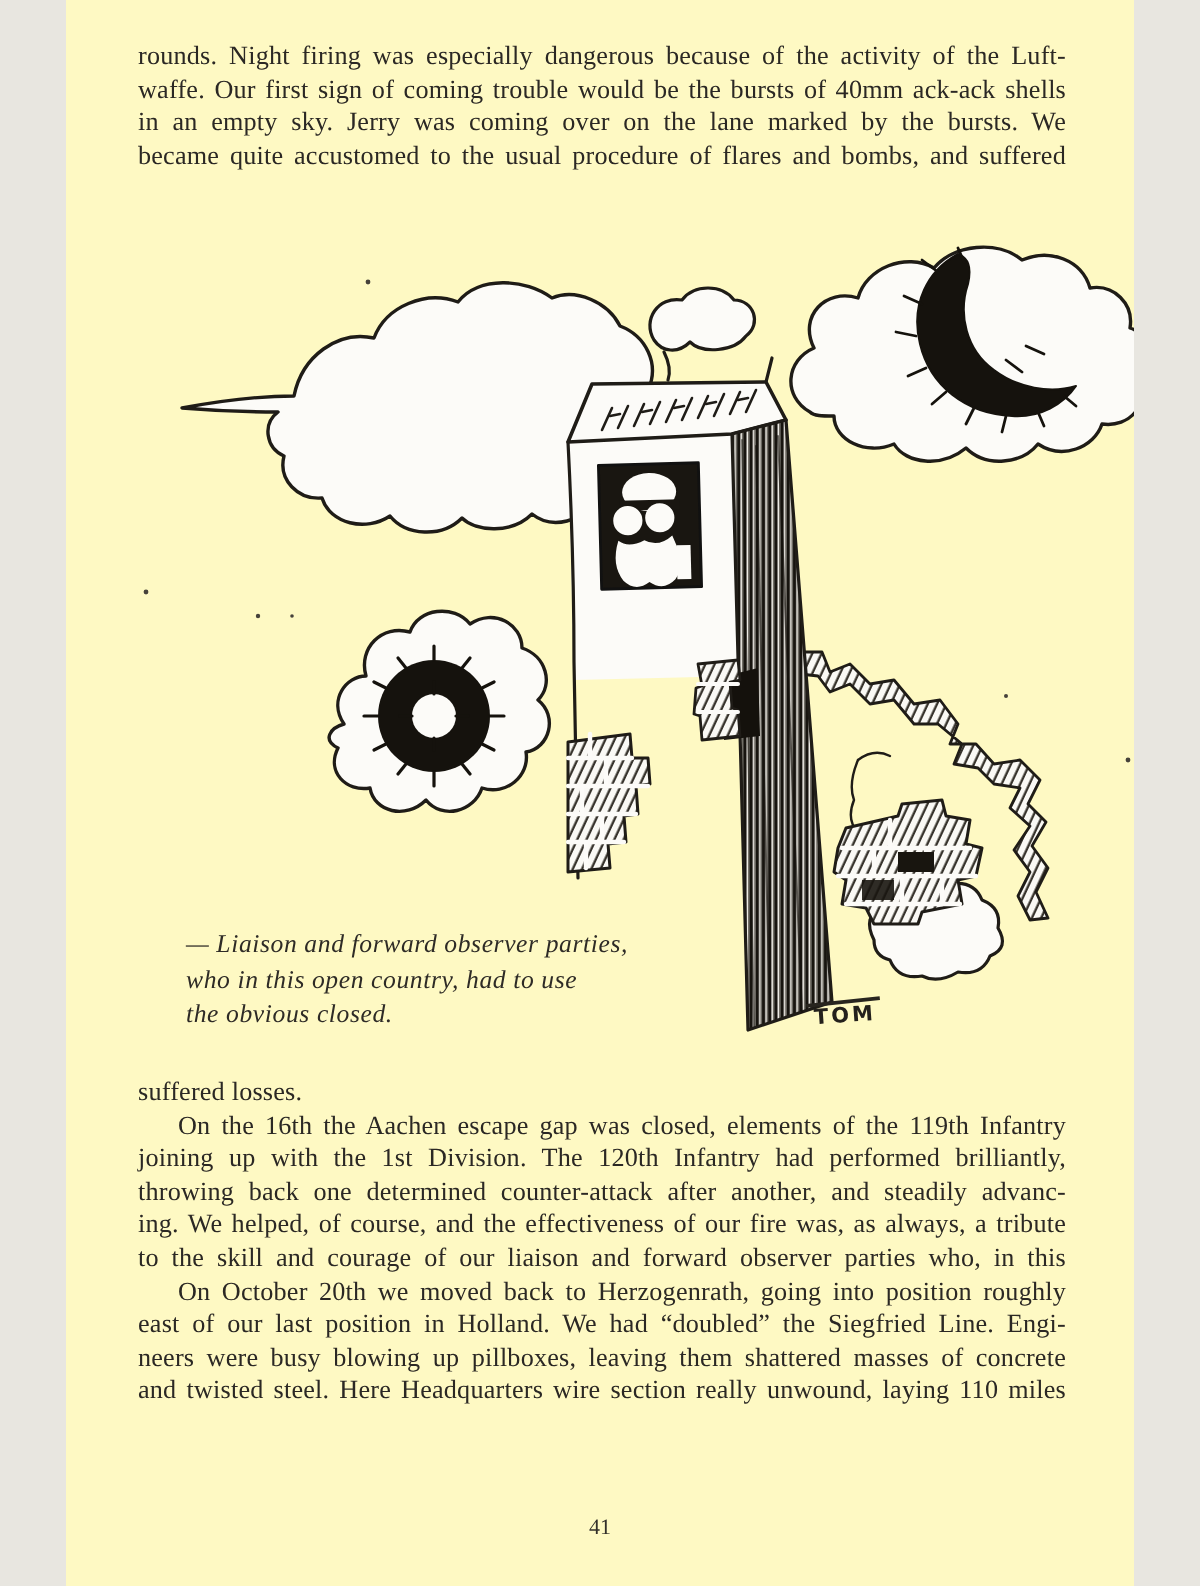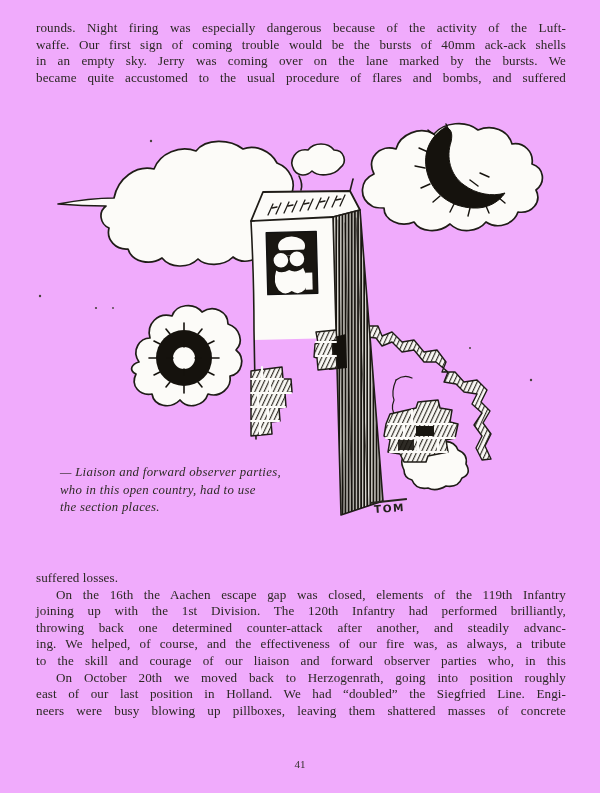--- a/index.html
+++ b/index.html
@@ -1,29 +1,29 @@
 <!DOCTYPE html>
 <html><head>
 <meta charset="utf-8">
 <style>
   html,body { margin:0; padding:0; background:#e8e6e0; }
   .page {
-    position:relative; width:600px; height:793px; margin:0 auto;
-    background:#f0abfc; overflow:hidden;
+    position:relative; width:534px; height:793px; margin:0 auto;
+    background:#fef9c3; overflow:hidden;
     font-family:"Liberation Serif", serif; color:#2b2824;
   }
   .text-block { position:absolute; left:36px; right:34px; }
   .text-block.top { top:20px; }
   .text-block.bottom { top:538px; }
   .line {
     font-size:13.1px; line-height:16.6px; white-space:nowrap;
     text-align:justify; text-align-last:justify;
     letter-spacing:0.1px;
   }
-  .line.left-last { text-align-last:left;margin-top:32px; }
+  .line.left-last { text-align-last:left; }
   .line.indent { text-indent:20px; }
   .caption {
     position:absolute; left:60px; top:464px; width:230px;
     font-style:italic; font-size:12.8px; line-height:17.5px;
     letter-spacing:0.3px; color:#2e2b26;
   }
   .caption .cap-line { white-space:nowrap; }
   .page-number {
     position:absolute; top:758px; left:0; width:100%;
     text-align:center; font-size:11px; color:#33302a;
@@ -266,33 +266,34 @@
           <circle cx="531" cy="262" r="1.2"></circle>
         <circle cx="470" cy="230" r="1"></circle>
           <circle cx="113" cy="190" r="0.9"></circle>
       </g>
     </g>
   </svg>
 
   <div class="caption">
     <div class="cap-line">— Liaison and forward observer parties,</div>
     <div class="cap-line">who in this open country, had to use</div>
-    <div class="cap-line">the section places.</div>
+    <div class="cap-line">the obvious closed.</div>
   </div>
 
   <div class="signature-overline"></div>
   <span class="signature">TOM</span>
 
   <div class="text-block bottom">
     <div class="line left-last">suffered losses.</div>
     <div class="line indent">On the 16th the Aachen escape gap was closed, elements of the 119th Infantry</div>
     <div class="line">joining up with the 1st Division. The 120th Infantry had performed brilliantly,</div>
     <div class="line">throwing back one determined counter-attack after another, and steadily advanc-</div>
     <div class="line">ing. We helped, of course, and the effectiveness of our fire was, as always, a tribute</div>
     <div class="line">to the skill and courage of our liaison and forward observer parties who, in this</div>
     <div class="line indent">On October 20th we moved back to Herzogenrath, going into position roughly</div>
     <div class="line">east of our last position in Holland. We had “doubled” the Siegfried Line. Engi-</div>
     <div class="line">neers were busy blowing up pillboxes, leaving them shattered masses of concrete</div>
+    <div class="line">and twisted steel. Here Headquarters wire section really unwound, laying 110 miles</div>
   </div>
 
   <div class="page-number">41</div>
 
 </div>
 
 </body></html>

